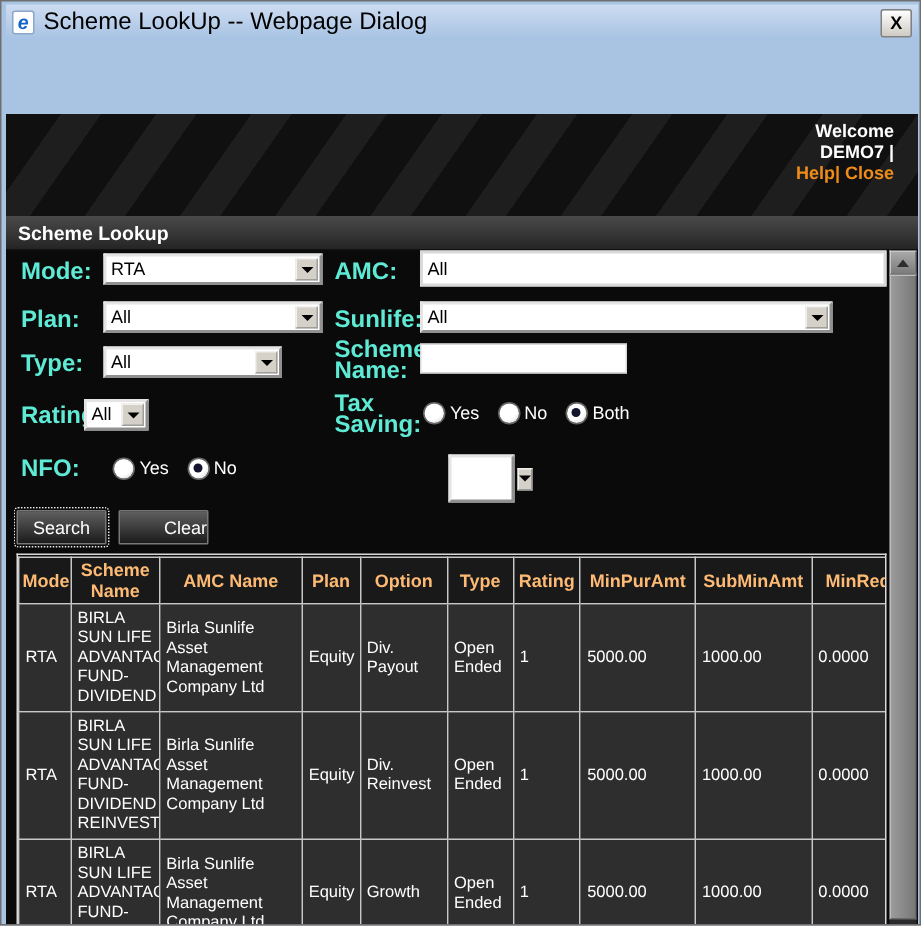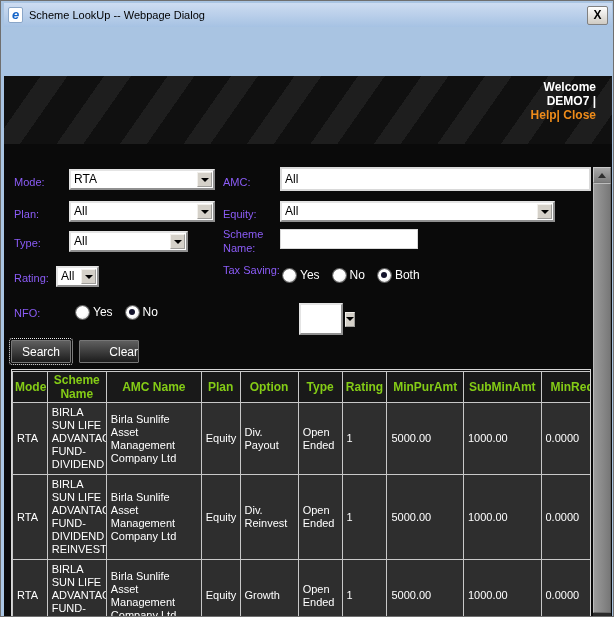--- a/index.html
+++ b/index.html
@@ -6,39 +6,39 @@
   html,body { background:#c9c9c9; font-family:"Liberation Sans","DejaVu Sans",sans-serif; }
   .dialog { position:relative; width:614px; height:617px; background:#a9c4e2;
             border:1px solid #6f6f6f; overflow:hidden; }
   
   .titlebar { position:absolute; top:2px; left:3px; width:608px; height:24px;
               background:linear-gradient(#cddcf1,#a6c2e3);
               display:flex; align-items:center; padding:0 4px; }
   .title-icon { width:15px; height:16px; background:#fff; border:1px solid #8aa6c8;
                 border-radius:2px; color:#1464c8; font-weight:bold; font-style:italic;
                 font-size:13px; line-height:14px; text-align:center; margin-right:6px; }
-  .title-text { font-size:11px; color:#000; flex:1; white-space:nowrap; overflow:hidden; }
+  .title-text { font-size:16px; color:#000; flex:1; white-space:nowrap; overflow:hidden; }
   .close-btn { width:21px; height:19px; background:linear-gradient(#ffffff,#cfcbc3);
                border:1px solid #808080; border-radius:2px; color:#000; font-weight:bold;
                font-size:12px; line-height:17px; text-align:center; cursor:pointer; }
   
   .content { position:absolute; top:27px; left:3px; width:608px; height:587px;
              background:#0a0a0a; overflow:hidden;margin-top:48px; }
   .stripes { background:repeating-linear-gradient(125deg,
              #101010 0px,#101010 30px,#1e1e1e 30px,#1e1e1e 52px); }
   .header-band { position:absolute; top:0; left:0; width:608px; height:68px; }
   .welcome-block { position:absolute; top:4px; right:16px; text-align:right;
                    font-size:12px; font-weight:bold; color:#fff; line-height:14px; }
   .hdr-link { color:#ef8c1a; text-decoration:none; cursor:pointer; }
   .section-bar { position:absolute; top:68px; left:0; width:608px; height:23px;
                  background:linear-gradient(#4a4a4a,#252525); border-bottom:1px solid #111;
                  color:#fff; font-weight:bold; font-size:13px; line-height:23px;
                  padding-left:8px; }
   
-  .lbl { position:absolute; color:#8b5cf6; font-weight:normal; font-size:11px; line-height:14px; }
+  .lbl { position:absolute; color:#5eead4; font-weight:bold; font-size:16px; line-height:14px; }
   .select { position:absolute; height:21px; background:#fff; border:2px outset #e4e4e4;
             display:flex; align-items:center; cursor:default; }
   .select-value { flex:1; font-size:12px; color:#000; padding-left:3px; line-height:17px;
                   white-space:nowrap; overflow:hidden; }
   .select-btn { width:15px; height:15px; margin:0 1px; background:#d5d1c9;
                 border:1px outset #f2f0ec; display:flex; align-items:center;
                 justify-content:center; cursor:pointer; }
   .tri-down { width:0; height:0; border-left:4px solid transparent;
               border-right:4px solid transparent; border-top:4px solid #000; }
   .tinput { position:absolute; background:#fff; border:2px solid #d9d9d9;
@@ -58,21 +58,21 @@
          font-family:"Liberation Sans","DejaVu Sans",sans-serif; }
   .btn.focused { outline:1px dotted #eee; outline-offset:1px; }
   
   .results-panel { position:absolute; left:7px; top:293px; width:580px; height:277px;
                    background:#0e0e0e; border:1px solid #d8d8d8; border-bottom:none;
                    overflow:hidden; }
   .pagination { height:21px; line-height:21px; padding-left:6px; font-size:12px; }
   .page-current { color:#fff; font-weight:bold; margin-right:7px; }
   .page-link { color:#4da3ff; font-weight:bold; text-decoration:underline; cursor:pointer; }
   table.results { border-collapse:collapse; table-layout:fixed; width:601px; margin-top:1px; }
-  table.results th { background:#191919; color:#84cc16; font-size:12px; font-weight:bold;
+  table.results th { background:#191919; color:#fdba74; font-size:12px; font-weight:bold;
                      border:1px solid #c8c8c8; height:31px; padding:1px 2px;
                      text-align:center; overflow:hidden; }
   table.results td { background:#2e2e2e; color:#fff; font-size:11px;
                      border:1px solid #c8c8c8; padding:3px 4px; vertical-align:middle;
                      overflow:hidden; line-height:13px; }
   td.scheme-link { color:#a3cbe4; font-size:10px; cursor:pointer; }
   
   .vscroll { position:absolute; left:589px; top:91px; width:18px; height:482px;
              background:#2a2a2a; display:flex; flex-direction:column; }
   .hscroll { position:absolute; left:7px; top:570px; width:580px; height:16px;
@@ -108,28 +108,29 @@
       <div class="welcome-block">
         <div>Welcome</div>
         <div>DEMO7 |</div>
         <div>
           <span class="hdr-link">Help|</span>
           <span class="hdr-link">Close</span>
         </div>
       </div>
     </div>
 
+    <div class="section-bar">Scheme Lookup</div>
 
     <span class="lbl" style="left:10px;top:99px;">Mode:</span>
     <span class="lbl" style="left:10px;top:131px;">Plan:</span>
     <span class="lbl" style="left:10px;top:160px;">Type:</span>
     <span class="lbl" style="left:10px;top:195px;">Rating:</span>
     <span class="lbl" style="left:10px;top:230px;">NFO:</span>
     <span class="lbl" style="left:219px;top:99px;">AMC:</span>
-    <span class="lbl" style="left:219px;top:131px;">Equity:</span>
+    <span class="lbl" style="left:219px;top:131px;">Sunlife:</span>
     <span class="lbl" style="left:219px;top:151px;width:58px;">Scheme Name:</span>
     <span class="lbl" style="left:219px;top:187px;width:58px;">Tax Saving:</span>
 
     <div class="select" style="left:65px;top:93px;width:146px;">
       <span class="select-value">RTA</span>
       <span class="select-btn">
           <span class="tri-down"></span>
         </span>
     </div>
     <div class="select" style="left:65px;top:125px;width:146px;">

